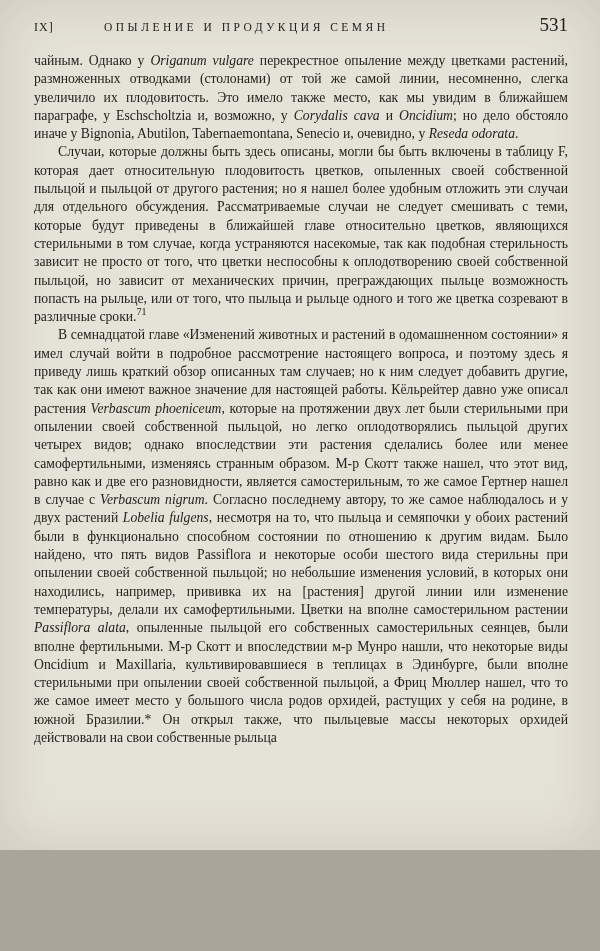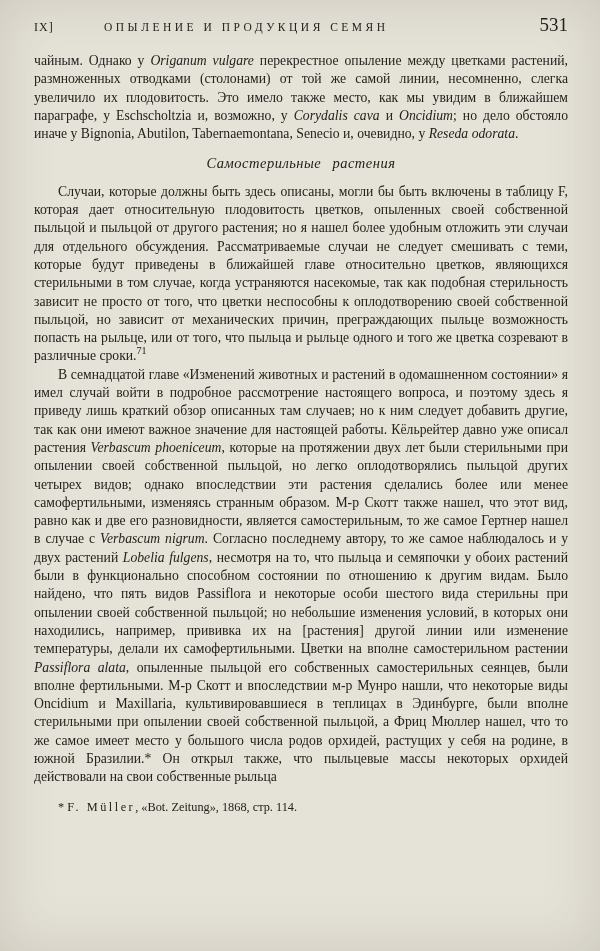--- a/index.html
+++ b/index.html
@@ -2,21 +2,21 @@
 <html><head>
 <meta charset="utf-8">
 <style>
   html, body { margin: 0; padding: 0; }
   body {
     width: 600px; height: 951px;
     background: #a9a59a;
     font-family: "Liberation Serif", "DejaVu Serif", serif;
   }
   .page {
-    width: 600px; height: 951px;
+    width: 600px; height: 850px;
     box-sizing: border-box;
     background: #e5e2d8;
     color: #24221e;
     padding: 14px 32px 8px 34px;
     overflow: hidden;
     box-shadow: inset 0 0 55px rgba(92,82,60,0.18);
     position: relative;
   }
   .header {
     display: flex;
@@ -75,22 +75,20 @@
 
   <div class="header">
     <span class="chap">IX]</span>
     <span class="running-title">ОПЫЛЕНИЕ И ПРОДУКЦИЯ СЕМЯН</span>
     <span class="pageno">531</span>
   </div>
 
   <div class="body-text">
     <p><span>чайным. Однако у </span><i>Origanum vulgare</i><span> перекрестное опыление между цветками растений, размноженных отводками (столонами) от той же самой линии, несомненно, слегка увеличило их плодовитость. Это имело также место, как мы увидим в ближайшем параграфе, у Eschscholtzia и, возможно, у </span><i>Corydalis cava</i><span> и </span><i>Oncidium</i><span>; но дело обстояло иначе у Bignonia, Abutilon, Tabernaemontana, Senecio и, очевидно, у </span><i>Reseda odorata</i><span>.</span></p>
 
-    <h2 class="section">Самостерильные растения</h2>
 
     <p class="indent"><span>Случаи, которые должны быть здесь описаны, могли бы быть включены в таблицу F, которая дает относительную плодовитость цветков, опыленных своей собственной пыльцой и пыльцой от другого растения; но я нашел более удобным отложить эти случаи для отдельного обсуждения. Рассматриваемые случаи не следует смешивать с теми, которые будут приведены в ближайшей главе относительно цветков, являющихся стерильными в том случае, когда устраняются насекомые, так как подобная стерильность зависит не просто от того, что цветки неспособны к оплодотворению своей собственной пыльцой, но зависит от механических причин, преграждающих пыльце возможность попасть на рыльце, или от того, что пыльца и рыльце одного и того же цветка созревают в различные сроки.</span><sup>71</sup></p>
 
     <p class="indent"><span>В семнадцатой главе «Изменений животных и растений в одомашненном состоянии» я имел случай войти в подробное рассмотрение настоящего вопроса, и поэтому здесь я приведу лишь краткий обзор описанных там случаев; но к ним следует добавить другие, так как они имеют важное значение для настоящей работы. Кёльрейтер давно уже описал растения </span><i>Verbascum phoeniceum</i><span>, которые на протяжении двух лет были стерильными при опылении своей собственной пыльцой, но легко оплодотворялись пыльцой других четырех видов; однако впоследствии эти растения сделались более или менее самофертильными, изменяясь странным образом. М-р Скотт также нашел, что этот вид, равно как и две его разновидности, является самостерильным, то же самое Гертнер нашел в случае с </span><i>Verbascum nigrum</i><span>. Согласно последнему автору, то же самое наблюдалось и у двух растений </span><i>Lobelia fulgens</i><span>, несмотря на то, что пыльца и семяпочки у обоих растений были в функционально способном состоянии по отношению к другим видам. Было найдено, что пять видов Passiflora и некоторые особи шестого вида стерильны при опылении своей собственной пыльцой; но небольшие изменения условий, в которых они находились, например, прививка их на [растения] другой линии или изменение температуры, делали их самофертильными. Цветки на вполне самостерильном растении </span><i>Passiflora alata</i><span>, опыленные пыльцой его собственных самостерильных сеянцев, были вполне фертильными. М-р Скотт и впоследствии м-р Мунро нашли, что некоторые виды Oncidium и Maxillaria, культивировавшиеся в теплицах в Эдинбурге, были вполне стерильными при опылении своей собственной пыльцой, а Фриц Мюллер нашел, что то же самое имеет место у большого числа родов орхидей, растущих у себя на родине, в южной Бразилии.* Он открыл также, что пыльцевые массы некоторых орхидей действовали на свои собственные рыльца</span></p>
 
-    <div class="footnote"><span>* </span><span class="spaced">F. Müller</span><span>, «Bot. Zeitung», 1868, стр. 114.</span></div>
   </div>
 
 </div>
 
 </body></html>

